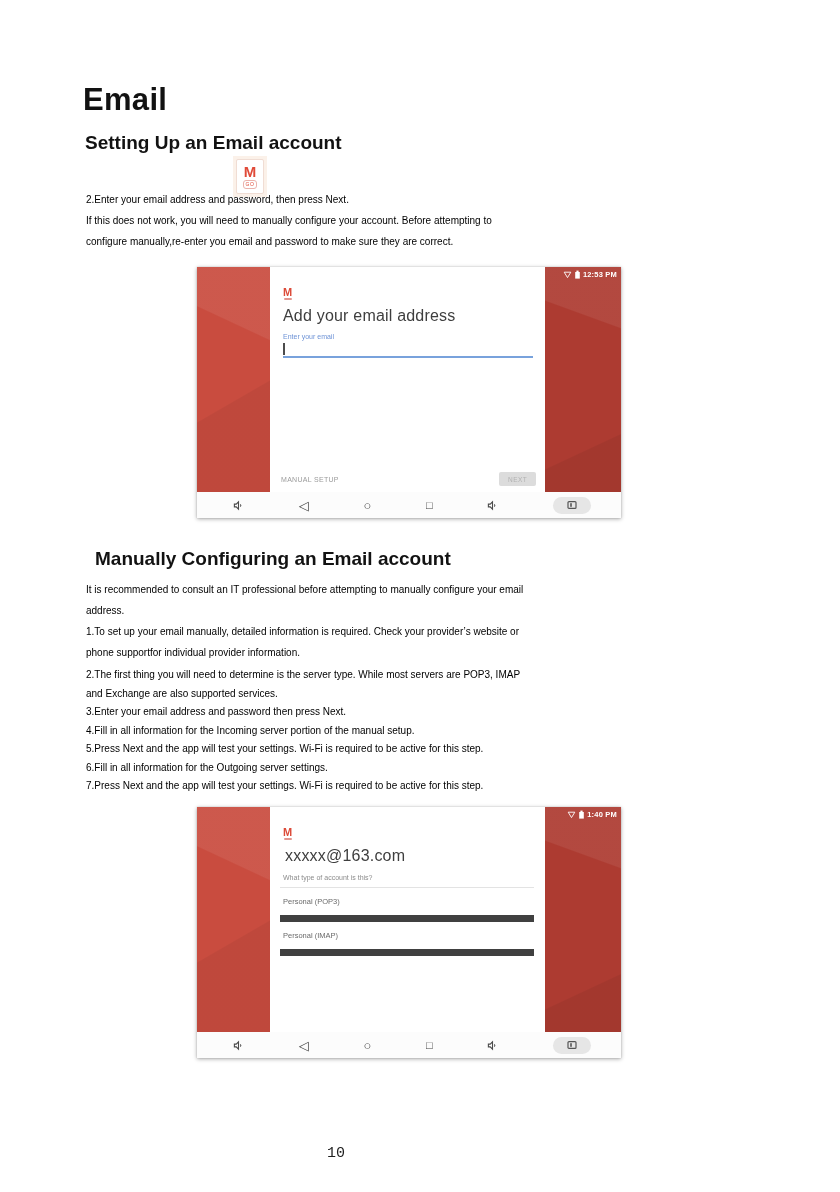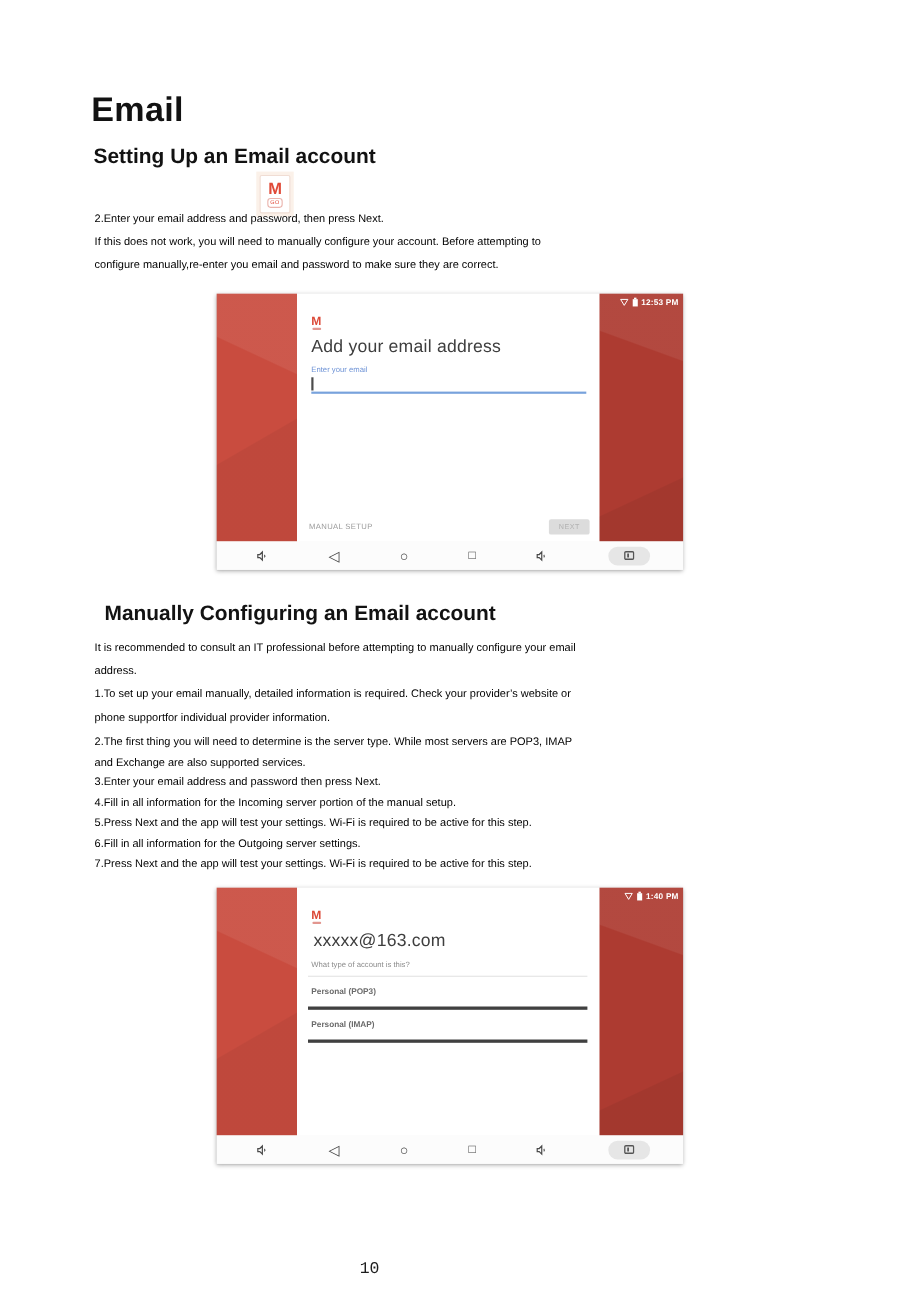--- a/index.html
+++ b/index.html
@@ -58,22 +58,22 @@
   .t-mail { left:15px; top:40px; }
   .input-label { left:13px; top:66px; font-size:7px; color:#6e93d6; }
   .input-line { left:13px; right:12px; top:72px; height:17px; border-bottom:2px solid #78a2dc; }
   .caret { position:absolute; left:0; top:4px; width:1.5px; height:12px; background:#4c4c4c; }
   .bottom-row { left:11px; right:9px; bottom:6px; display:flex; justify-content:space-between; align-items:center; }
   .manual-setup { font-size:7px; color:#9b9b9b; letter-spacing:0.3px; }
   .next-btn { font-size:6.5px; color:#b2b2b2; background:#dcdcdc; border-radius:2px; padding:3.5px 9px; letter-spacing:0.4px; }
 
   .question { left:13px; top:67px; font-size:7px; color:#8c8c8c; }
   .acct-list { left:10px; right:11px; top:80px; border-top:1px solid #e3e3e3; }
-  .acct-item { height:27px; border-bottom:3px solid #404040; display:flex; align-items:center;
-               font-size:7.5px; color:#6a6a6a; padding-left:3px;font-weight:bold; }
+  .acct-item { height:27px; border-bottom:7px solid #404040; display:flex; align-items:center;
+               font-size:7.5px; color:#6a6a6a; padding-left:3px; }
 
   .navbar { height:26px; background:#fcfcfc; display:flex; align-items:center;
             justify-content:space-between; padding:0 30px 0 36px; }
   .nav-glyph { font-size:13px; color:#3f3f3f; line-height:13px; }
   .nav-glyph.sq { font-size:11px; }
   .nav-pill { width:38px; height:17px; border-radius:9px; background:#e6e6e6;
               display:flex; align-items:center; justify-content:center; }
 </style>
 </head>
 <body>

